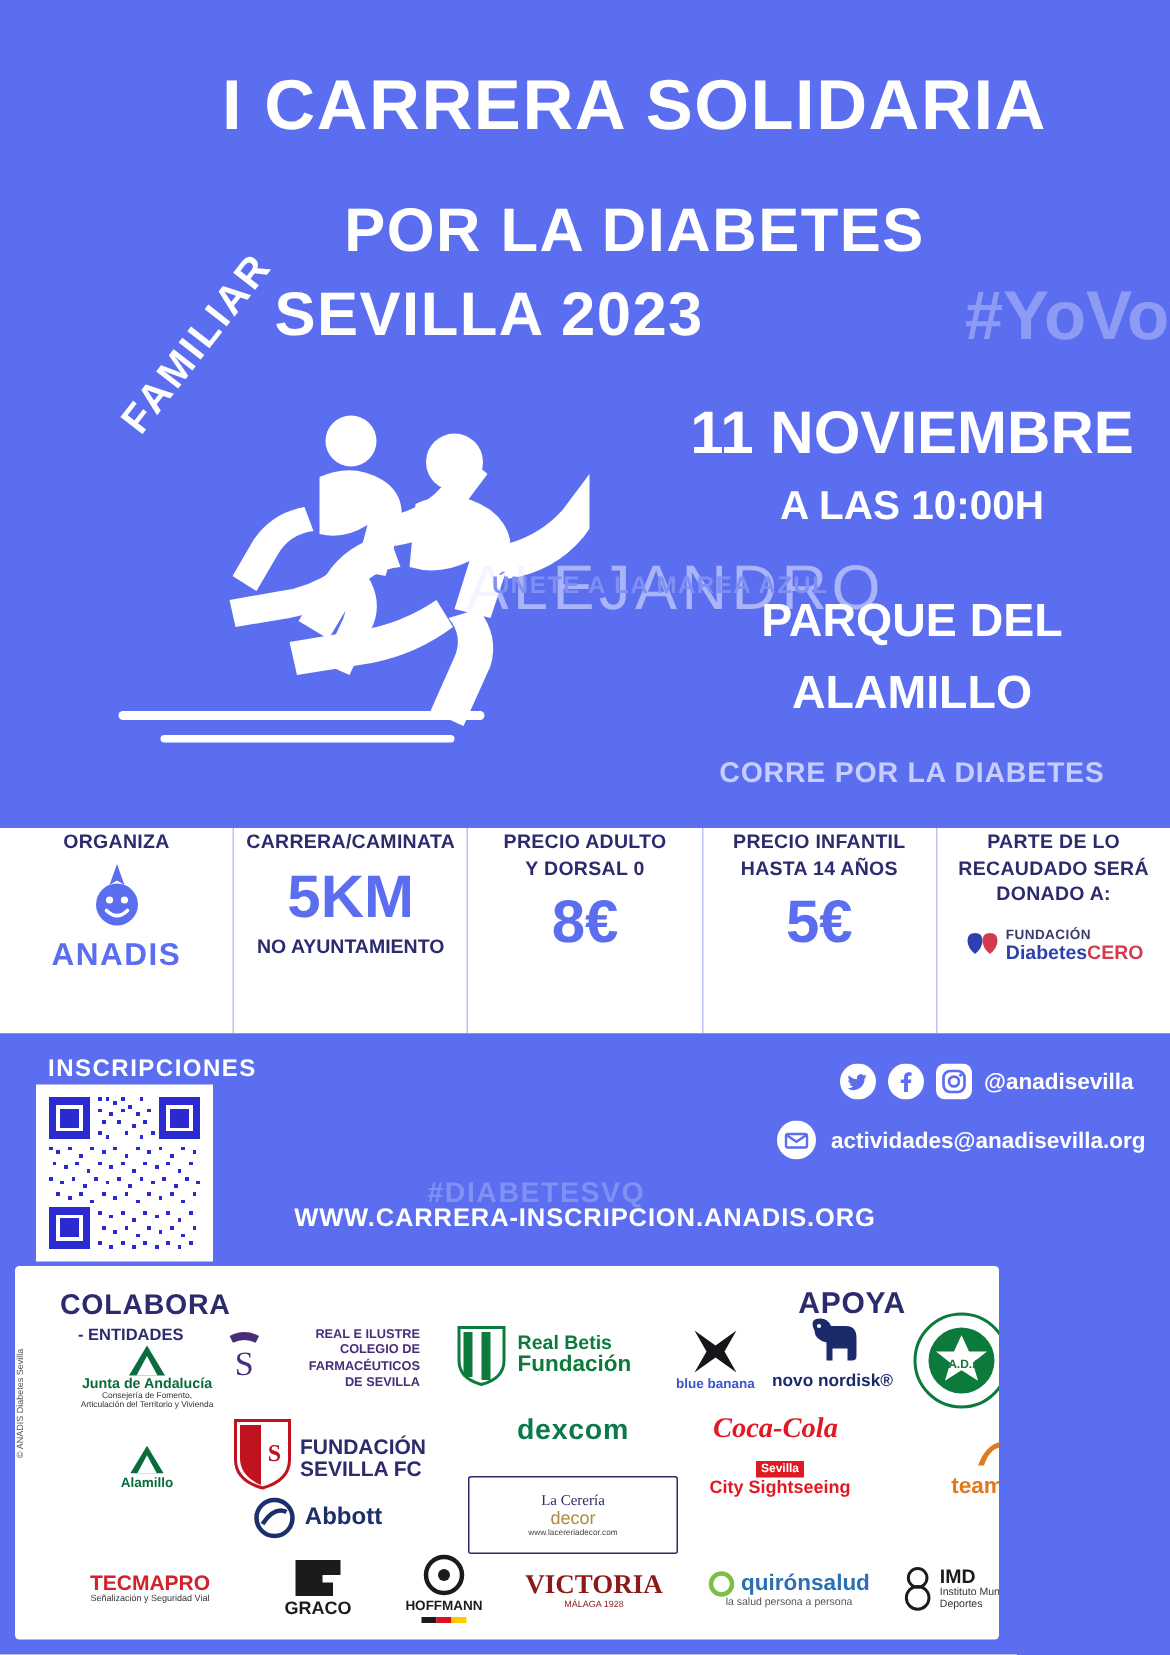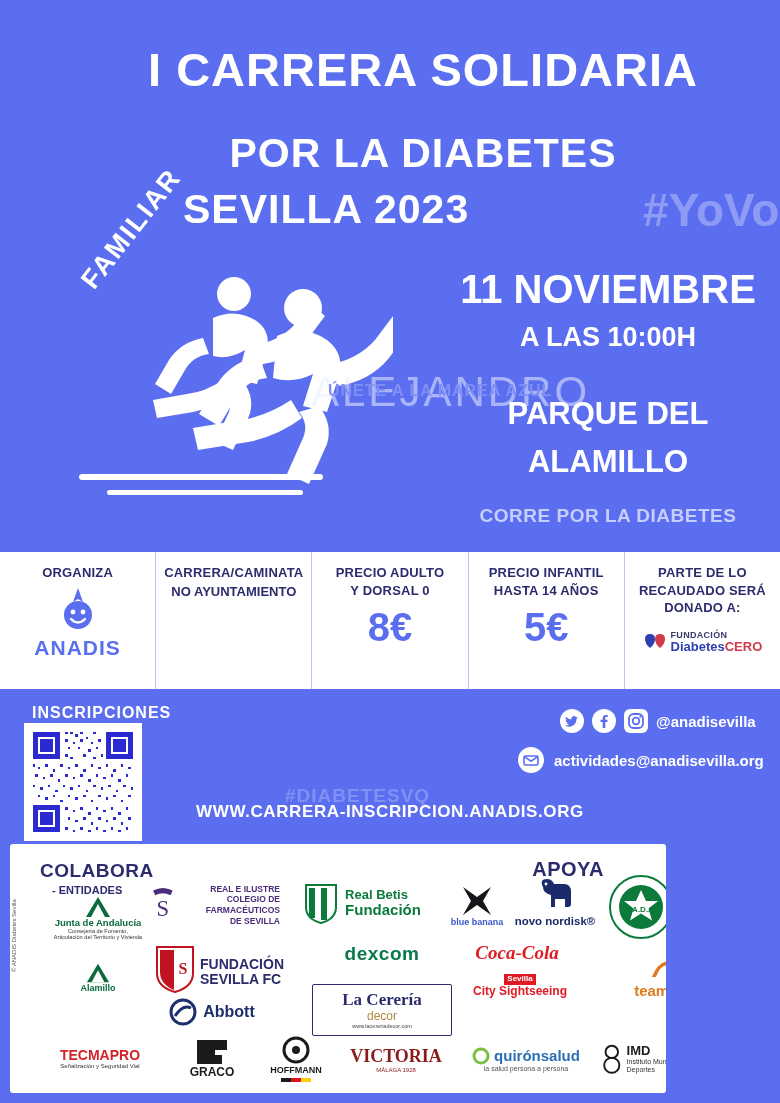--- a/index.html
+++ b/index.html
@@ -112,21 +112,20 @@
     position: absolute; top: 552px; left: 0;
     width: 780px; height: 137px;
     background: #ffffff;
     display: flex;
   }
   .cell {
     flex: 1;
     position: relative;
     display: flex; flex-direction: column;
     align-items: center; justify-content: flex-start;
-    padding-top: 12px;
     border-right: 1px solid #b9c2f2;
   }
   .cell:last-child { border-right: none; }
   .cell-title {
     color: #2b2b6e; font-size: 13px; font-weight: bold;
     text-align: center; line-height: 1.35; letter-spacing: .2px;
   }
   .big-blue {
     color: #5b6ef0; font-size: 40px; font-weight: bold; margin-top: 6px;
   }
@@ -231,21 +230,21 @@
   .betis-t2 { color: #0b7a3b; font-size: 15px; font-weight: bold; }
   .blue-banana { color: #3a56c8; font-size: 9px; font-weight: bold; }
   .novo { color: #1b2a6b; font-size: 11.5px; font-weight: bold; }
   .dexcom { color: #0a7a4a; font-size: 19px; font-weight: bold; letter-spacing: .5px; }
   .sevillafc-t { color: #2b2b6e; font-size: 14px; font-weight: bold; }
   .coke { color: #e01a22; font-size: 19px; font-weight: bold; font-family: "Liberation Serif", serif; font-style: italic; }
   .sight-1 { color: #ffffff; background: #e01a22; font-size: 8px; font-weight: bold; padding: 1px 3px; }
   .sight-2 { color: #e01a22; font-size: 12px; font-weight: bold; }
   .teamone { color: #e07a1f; font-size: 15px; font-weight: bold; }
   .abbott { color: #1a2f6b; font-size: 16px; font-weight: bold; }
-  .cereria-1 { color: #2b2b6e; font-size: 17px; font-weight: bold; font-family: "Liberation Serif", serif; }
+  .cereria-1 { color: #2b2b6e; font-size: 10px; font-weight: normal; font-family: "Liberation Serif", serif; }
   .cereria-2 { color: #b08a3e; font-size: 12px; }
   .cereria-3 { color: #444; font-size: 5.5px; }
   .tecmapro { color: #d2232a; font-size: 14px; font-weight: bold; }
   .tecmapro-s { color: #333; font-size: 6px; }
   .graco { color: #1b1b1b; font-size: 12px; font-weight: bold; }
   .hoffmann { color: #1b1b1b; font-size: 9px; font-weight: bold; }
   .victoria { color: #8b1a1a; font-size: 18px; font-weight: bold; font-family: "Liberation Serif", serif; }
   .victoria-s { color: #8b1a1a; font-size: 6px; }
   .quiron { color: #2b6fb5; font-size: 15px; font-weight: bold; }
   .quiron-s { color: #555; font-size: 7px; }
@@ -313,20 +312,21 @@
           <circle cx="24" cy="26" r="2.4" fill="#ffffff"></circle>
           <circle cx="34" cy="26" r="2.4" fill="#ffffff"></circle>
           <path d="M22 33 q7 7 14 0" stroke="#ffffff" stroke-width="2.4" fill="none" stroke-linecap="round"></path>
         </svg>
         <div class="anadis-word">ANADIS</div>
       </div>
     </div>
 
     <div class="cell">
       <div class="cell-title">CARRERA/CAMINATA</div>
+      <div class="big-blue">5KM</div>
       <div class="cell-sub">NO AYUNTAMIENTO</div>
     </div>
 
     <div class="cell">
       <div class="cell-title">PRECIO ADULTO</div>
       <div class="cell-title">Y DORSAL 0</div>
       <div class="big-blue">8€</div>
     </div>
 
     <div class="cell">

